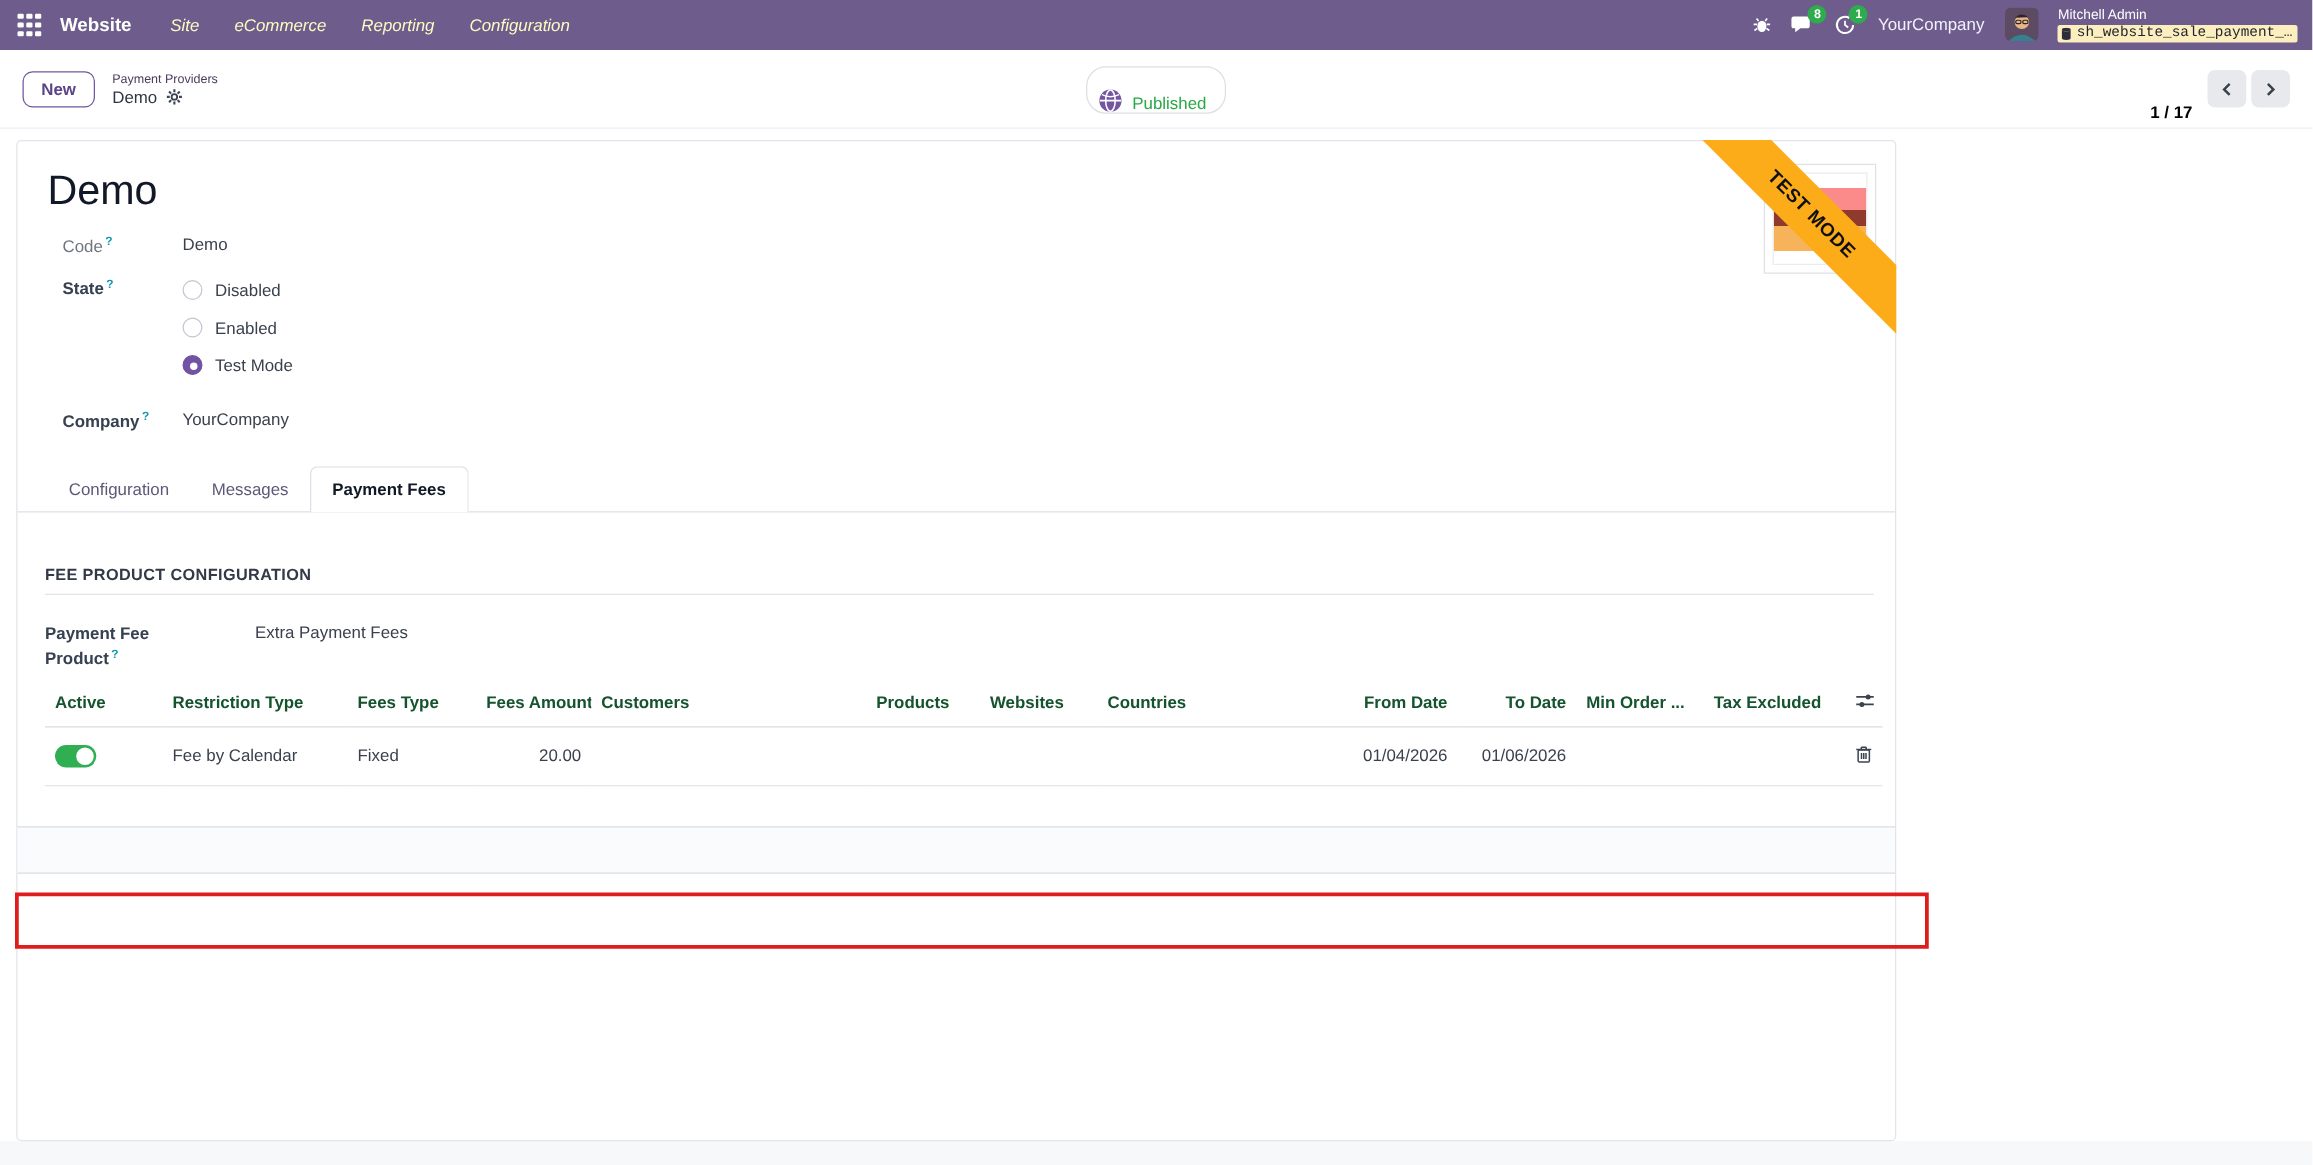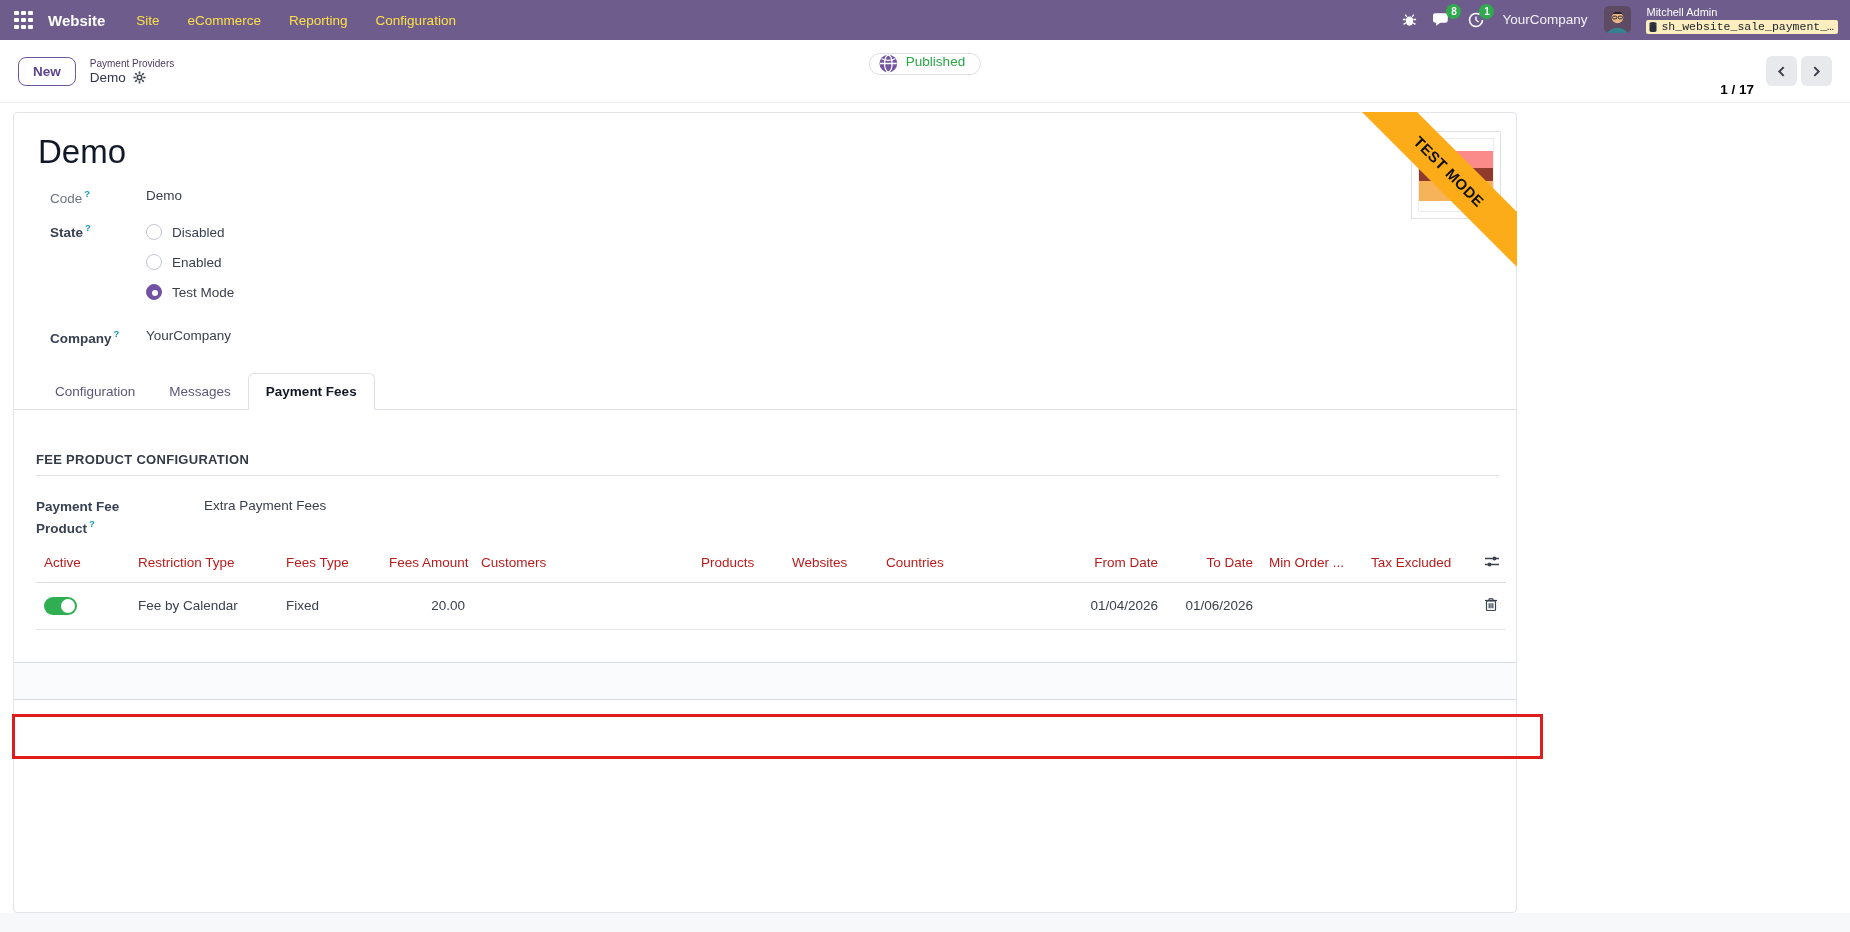--- a/index.html
+++ b/index.html
@@ -16,21 +16,21 @@
     height: 40px; background: #6d5c8c; color: #fff;
     display: flex; align-items: center; padding: 0 12px 0 14px;
   }
   .apps-icon {
     width: 19px; height: 19px; display: grid; margin-right: 15px; cursor: pointer;
     grid-template-columns: repeat(3,1fr); grid-template-rows: repeat(3,1fr); gap: 2.5px;
   }
   .apps-icon span { background:#fff; border-radius:1px; }
   .brand { font-size: 15px; font-weight: 700; margin-right: 20px; cursor:pointer; }
   .nav-menu { display: flex; gap: 6px; }
-  .nav-menu .menu-item { padding: 5px 11px; color: #fde047; border-radius: 4px; cursor: pointer; }
+  .nav-menu .menu-item { padding: 5px 11px; color: #fef9c3; border-radius: 4px; cursor: pointer; font-style: italic; }
   .nav-right { margin-left: auto; display: flex; align-items: center; gap: 15px; }
   .icon-btn { position: relative; display:flex; align-items:center; cursor:pointer; }
   .nav-badge {
     position:absolute; top:-7px; right:-9px; background:#2eab4d; color:#fff;
     font-size:10px; font-weight:700; min-width:15px; height:15px; border-radius:8px;
     display:flex; align-items:center; justify-content:center; padding:0 4px;
   }
   .company-name { margin: 0 2px; color:#f4f1fa; cursor:pointer; }
   .avatar { width:27px; height:27px; border-radius:5px; overflow:hidden; flex:0 0 auto; cursor:pointer; }
   .user-block { display:flex; flex-direction:column; line-height:1.2; }
@@ -48,22 +48,22 @@
   }
   .btn-new {
     background:#fff; border:1px solid #6f57a0; color:#5b4488; font-weight:700;
     font-size:13.5px; padding:6px 14px; border-radius:8px; cursor:pointer;
     font-family:"Liberation Sans", sans-serif;
   }
   .breadcrumb-col { margin-left:14px; display:flex; flex-direction:column; justify-content:center; gap:1px; }
   .bc-parent { font-size:10px; font-weight:400; color:#4a3b5e; cursor:pointer; }
   .bc-current { font-size:13.5px; font-weight:500; color:#2f3542; display:flex; align-items:center; gap:7px; }
   .published-pill {
-    position:absolute; left:50%; transform:translateX(-50%); top:13px; height:22px;
-    display:flex; align-items:flex-start; gap:8px; padding:0 15px 0 9px;
+    position:absolute; left:50%; transform:translateX(-50%); top:13px; height:38px;
+    display:flex; align-items:flex-end; gap:8px; padding:0 15px 0 9px;
     background:#fff; border:1px solid #dcdfe5; border-radius:16px; cursor:pointer;
   }
   .published-text { color:#28a745; font-weight:500; }
   .pager { margin-left:auto; display:flex; align-items:center; gap:12px; }
   .pager-count { font-weight:600; color:#000000;margin-top:36px; }
   .pager-btns { display:flex; gap:4px; }
   .pager-btn {
     width:31px; height:30px; background:#e8e9ed; border:none; border-radius:6px;
     display:flex; align-items:center; justify-content:center; cursor:pointer;
   }
@@ -121,21 +121,21 @@
   }
   .section-title.second { margin-top:32px; }
   .pfield-row { display:flex; margin-top:22px; }
   .pfield-label { width:168px; font-weight:700; color:#374151; line-height:1.4; flex:0 0 auto; }
   .pfield-label { max-width:168px; }
   .pfield-label .narrow { display:inline-block; width:124px; }
 
   
   .rules-table { border-collapse:collapse; margin-top:6px; table-layout:fixed; width:1467px; }
   .rules-table th {
-    text-align:left; font-weight:400; color:#b91c1c; font-size:13.5px;
+    text-align:left; font-weight:700; color:#14532d; font-size:13.5px;
     padding:9px 8px 10px 8px; border-bottom:1px solid #d9dce1; white-space:nowrap; overflow:hidden;
   }
   .rules-table th.num, .rules-table td.num { text-align:right; }
   .rules-table td { padding:14px 8px; border-bottom:1px solid #e3e5ea; white-space:nowrap; }
   .toggle { width:33px; height:18px; border-radius:9px; background:#2fae52; position:relative; cursor:pointer; display:inline-block; vertical-align:middle; }
   .toggle::after { content:""; position:absolute; top:2px; right:2px; width:14px; height:14px; border-radius:50%; background:#fff; }
   .add-line {
     padding:14px 0 13px 4px; color:#665d92; border-bottom:1px solid #e3e5ea;
     width:1467px; cursor:pointer;
   }

